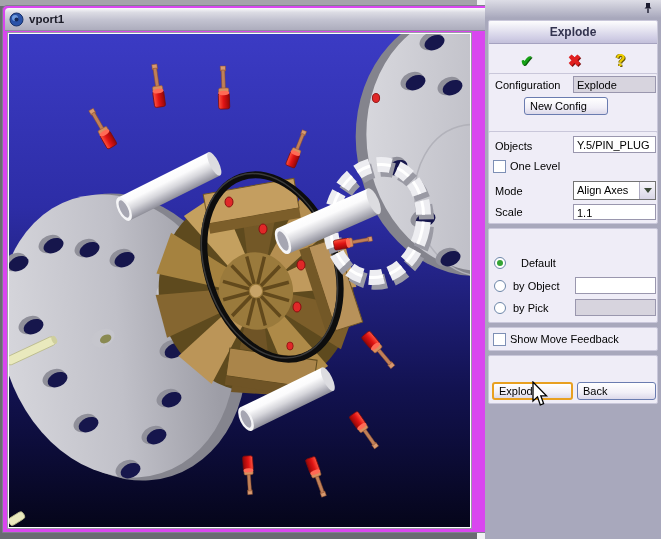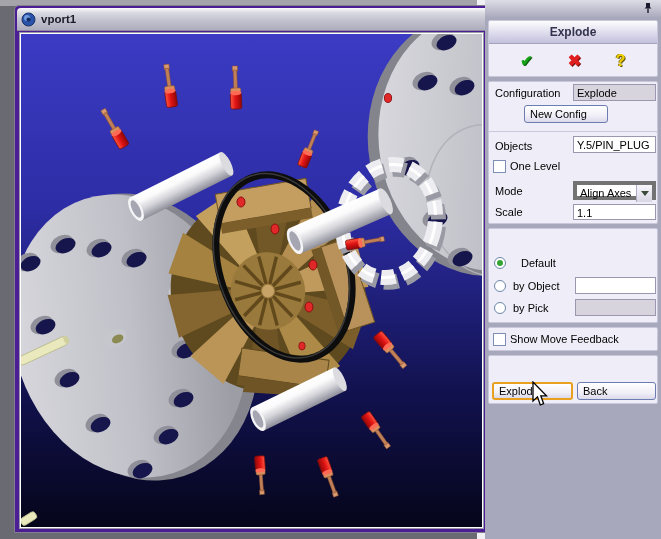--- a/index.html
+++ b/index.html
@@ -3,22 +3,22 @@
 <meta charset="utf-8">
 <style>
   html,body{margin:0;padding:0;}
   body{width:661px;height:539px;position:relative;overflow:hidden;
        font-family:"Liberation Sans", sans-serif;background:#6e6e76;}
   
   .desktop{position:absolute;left:0;top:0;width:478px;height:539px;background:#6a6a72;}
   .desktop-top{position:absolute;left:0;top:0;width:478px;height:6px;background:#a4a4aa;}
   .gap-strip{position:absolute;left:477px;top:0;width:8px;height:539px;background:#f0f0f4;}
   
-  .window{position:absolute;left:14px;top:5px;width:570px;height:528px;
-          background:#4c1d95;border:1px solid #80808e;border-radius:5px 5px 1px 1px;
+  .window{position:absolute;left:2px;top:5px;width:570px;height:528px;
+          background:#d946ef;border:1px solid #80808e;border-radius:5px 5px 1px 1px;
           box-sizing:border-box;}
   .titlebar{position:absolute;left:2px;top:2px;right:2px;height:23px;border-radius:4px 4px 0 0;
             background:linear-gradient(#fbfbfd 0%,#dcdce4 20%,#c2c2d0 55%,#adadbd 100%);
             border-bottom:1px solid #8d8d9d;display:flex;align-items:center;padding:0 4px;box-sizing:border-box;}
   .title-text{font-size:11.5px;font-weight:bold;color:#1c1c28;margin-left:5px;flex:1;}
   .win-btn{width:19px;height:16px;border-radius:3px;margin-left:3px;position:relative;
            background:linear-gradient(#fcfcfe,#c6c6d4);border:1px solid #8a8a9c;box-sizing:border-box;}
   .win-btn.close{background:linear-gradient(#f2a394,#d05540 55%,#b83a26);border-color:#8e2a16;}
   .glyph-min{position:absolute;left:4px;bottom:2px;width:8px;height:3px;background:#202038;}
   .glyph-max{position:absolute;left:4px;top:3px;width:9px;height:8px;border:2px solid #202038;box-sizing:border-box;}
@@ -49,21 +49,21 @@
   .field.disabled{background:#d7d4de;}
   .xp-btn{position:absolute;height:18px;background:linear-gradient(#ffffff,#f1eff7 60%,#dcd9ea);
           border:1px solid #6a7cb0;border-radius:3px;box-sizing:border-box;
           font-size:11px;color:#000;display:flex;align-items:center;padding:0 5px;}
   .xp-btn.focus{border:2px solid #e8a020;}
   .checkbox{position:absolute;width:13px;height:13px;background:#fff;border:1px solid #7d8fb5;box-sizing:border-box;}
   .radio{position:absolute;width:12px;height:12px;border-radius:50%;background:#fff;
          border:1px solid #6c86a8;box-sizing:border-box;}
   .radio.selected::after{content:"";position:absolute;left:2px;top:2px;width:6px;height:6px;
          border-radius:50%;background:#35a435;}
-  .combo{position:absolute;height:19px;background:#fff;border:4px solid #737373;box-sizing:border-box;
+  .combo{position:absolute;height:19px;background:#fff;border:1px solid #737373;box-sizing:border-box;
          font-size:11px;padding:2px 3px;}
   .combo-arrow{position:absolute;right:0;top:0;width:16px;height:17px;
                background:linear-gradient(#f8f7fb,#d9d6e6);border-left:1px solid #aeabc2;box-sizing:border-box;
                display:flex;align-items:center;justify-content:center;}
   .combo-arrow::after{content:"";width:0;height:0;border-left:4px solid transparent;
                border-right:4px solid transparent;border-top:5px solid #3c4a38;}
   .cursor{position:absolute;left:531px;top:381px;width:18px;height:26px;z-index:50;}
 </style>
 </head>
 <body>
@@ -291,21 +291,21 @@
 
   <div class="box" style="top:20px;height:57px;">
     <div class="sec-header">Explode</div>
     <div class="icon-row">
       <span class="act ok">✔</span>
       <span class="act cancel">✖</span>
       <span class="act help">?</span>
     </div>
   </div>
 
-  <div class="box" style="top:81px;height:60px;">
+  <div class="box" style="top:73px;height:60px;">
     <span class="lbl" style="left:6px;top:5px;">Configuration</span>
     <div class="field readonly" style="left:84px;top:2px;width:83px;">Explode</div>
     <div class="xp-btn" style="left:3px;top:23px;width:84px;margin-left:32px;">New Config</div>
   </div>
 
   <div class="box" style="top:131px;height:93px;">
     <span class="lbl" style="left:6px;top:8px;">Objects</span>
     <div class="field" style="left:84px;top:4px;width:83px;">Y.5/PIN_PLUG</div>
     <div class="checkbox" style="left:4px;top:28px;"></div>
     <span class="lbl" style="left:21px;top:28px;">One Level</span>

